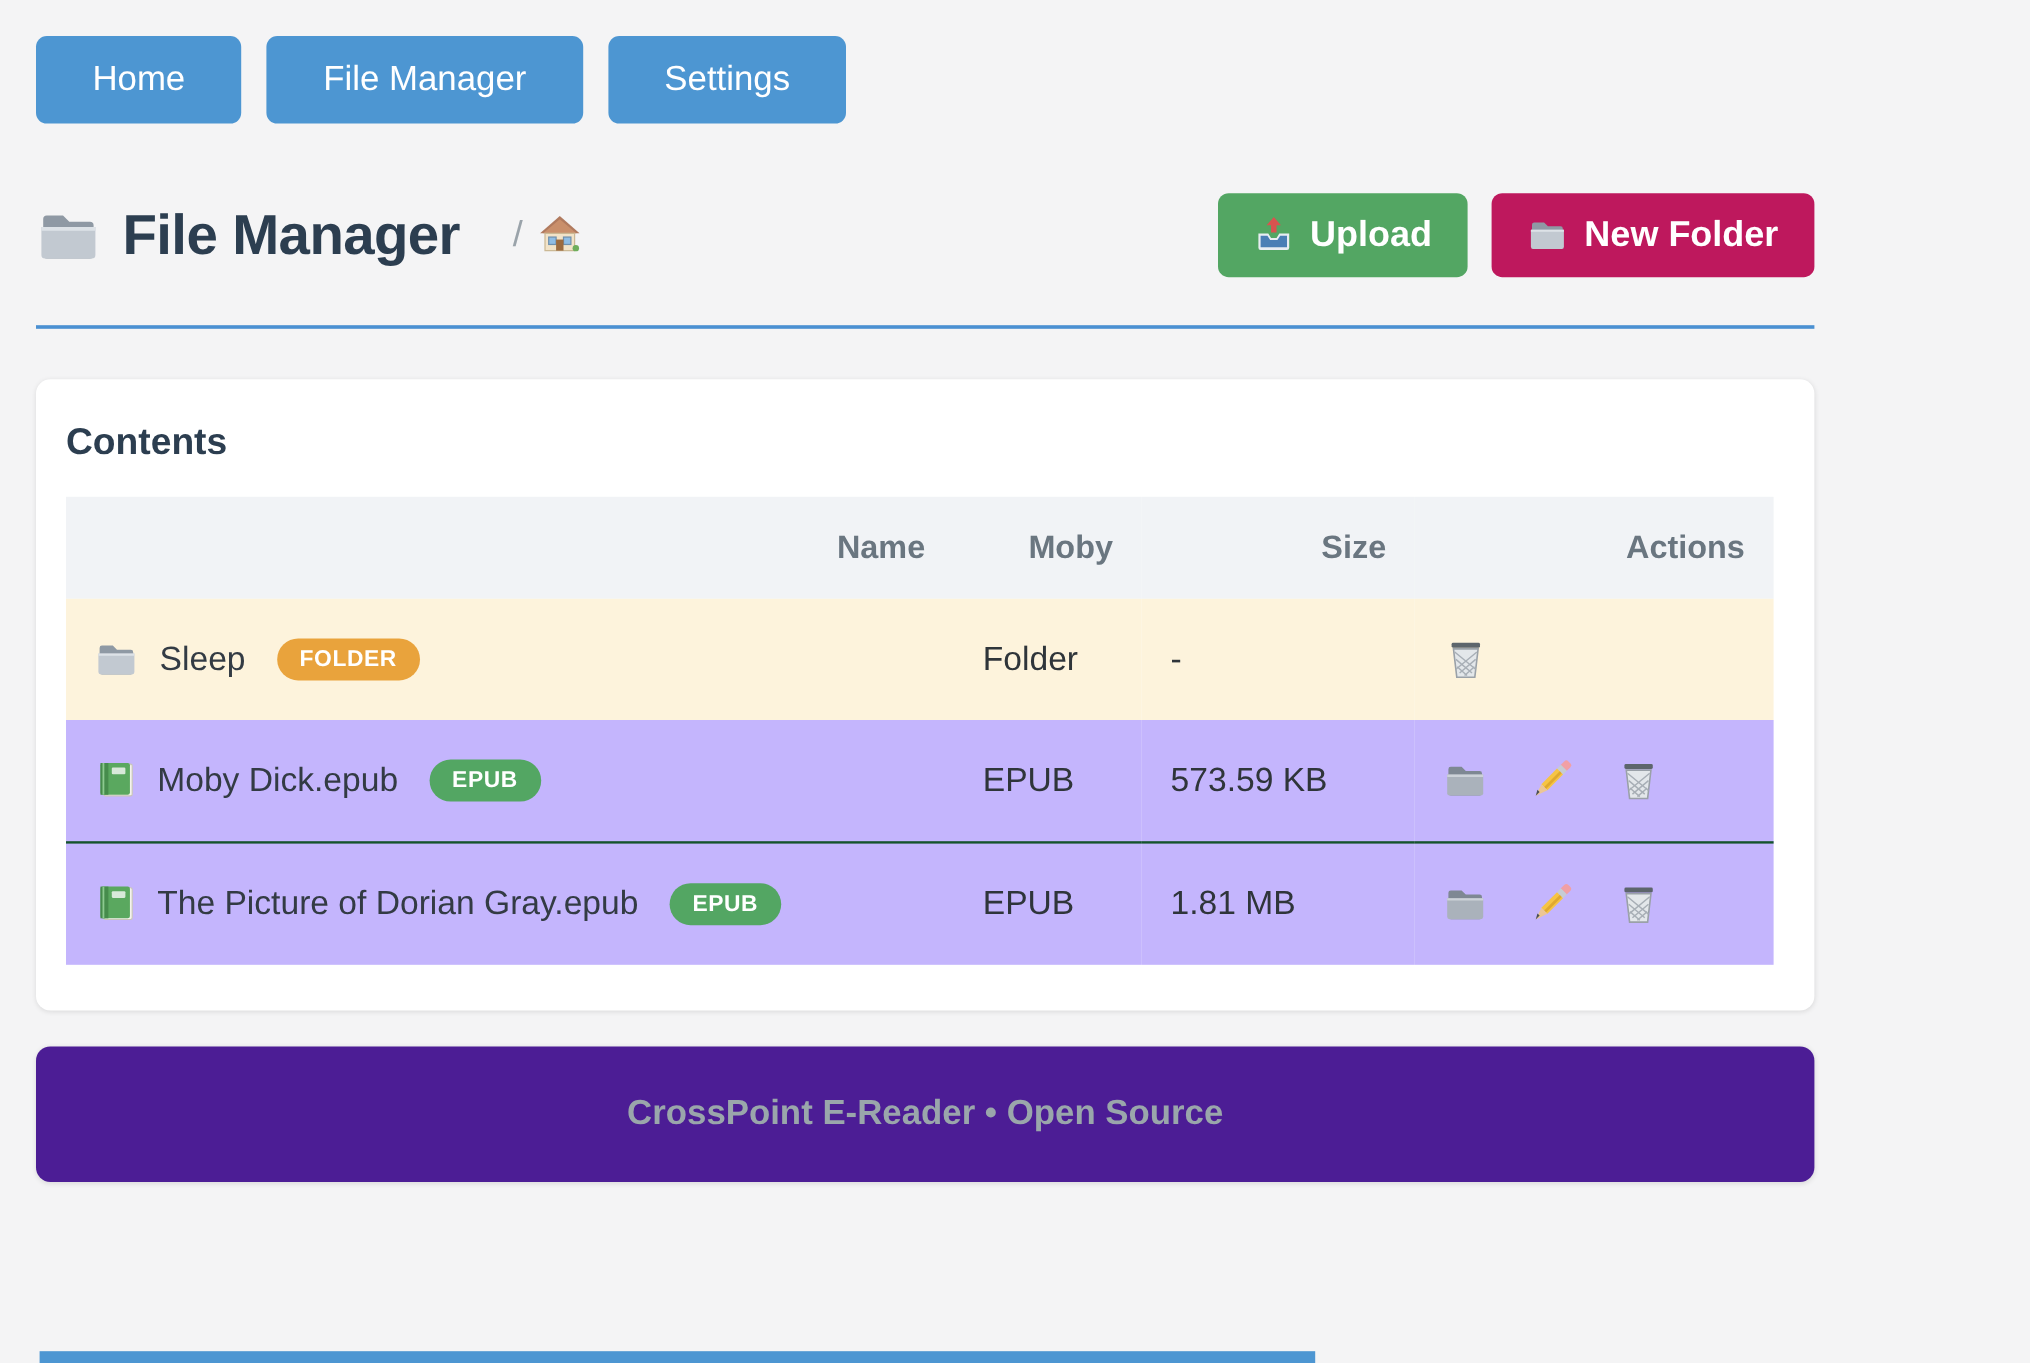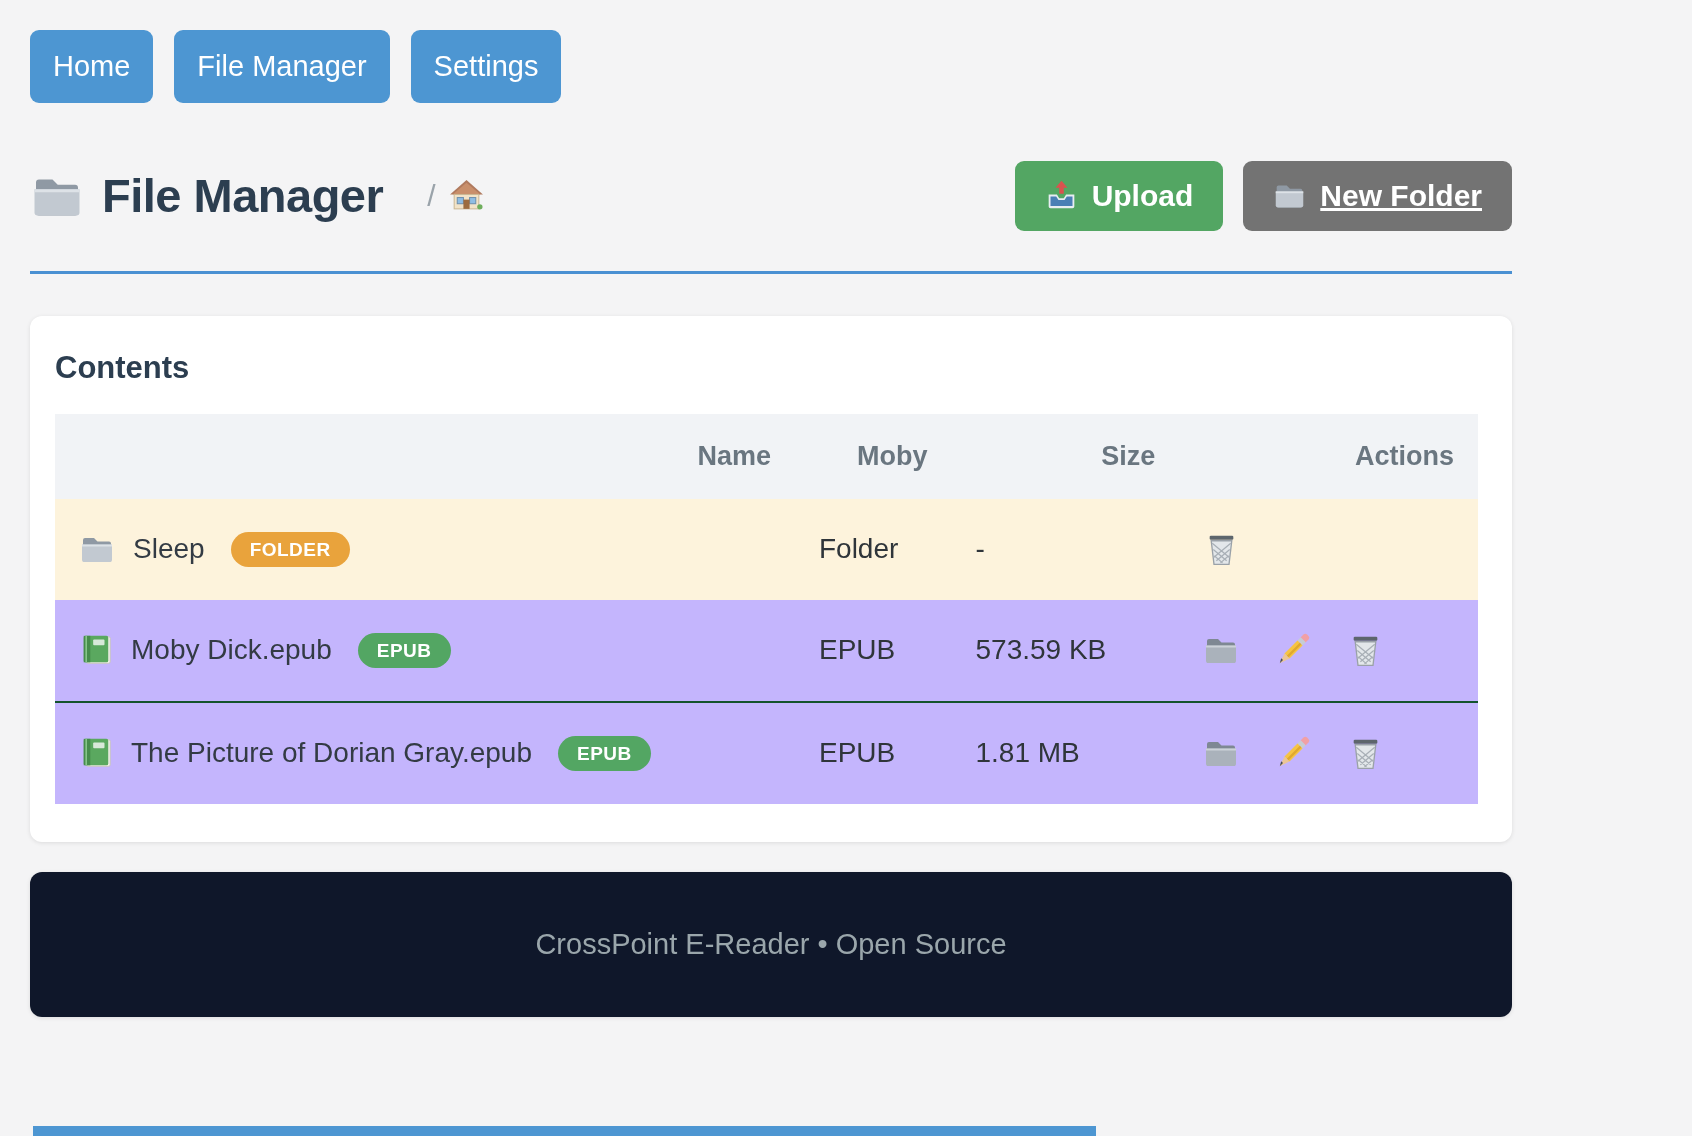--- a/index.html
+++ b/index.html
@@ -11,39 +11,39 @@
     position: relative;
     overflow: hidden;
     color: #2f353a;
   }
   .page { margin-left: 30px; width: 1482px; }
 
   
   .nav { padding-top: 30px; display: flex; gap: 21px; }
   .nav-btn {
     background: #4d96d2; color: #fff; border: none; cursor: pointer;
-    font-family: inherit; font-size: 29px; padding: 19px 23px;
+    font-family: inherit; font-size: 29px; padding: 19px 47px;
     border-radius: 9px; line-height: 1.2;
   }
 
   
   .header-row { margin-top: 58px; display: flex; align-items: center; }
   .title-group { display: flex; align-items: center; gap: 18px; }
   .page-title { margin: 0; font-size: 47px; font-weight: bold; color: #2c3e50; letter-spacing: -0.5px; }
   .crumb { display: flex; align-items: center; gap: 12px; margin-left: 26px; }
   .crumb-sep { color: #9aa3aa; font-size: 30px; }
   .spacer { flex: 1; }
   .action-btn {
     display: inline-flex; align-items: center; gap: 14px;
     border: none; cursor: pointer; font-family: inherit;
     color: #fff; font-weight: bold; font-size: 30px;
     padding: 17px 30px; border-radius: 9px; line-height: 1.2;
   }
   .btn-upload { background: #53a663; margin-right: 20px; }
-  .btn-newfolder { background: #737373; text-decoration: underline; }
+  .btn-newfolder { background: #be185d; }
 
   .blue-divider { margin-top: 40px; height: 3px; background: #4a90d2; }
 
   
   .card {
     margin-top: 42px; background: #fff; border-radius: 12px;
     padding: 34px 34px 38px 25px;
     box-shadow: 0 1px 4px rgba(0,0,0,0.10);
   }
   .card-head { display: flex; align-items: baseline; }
@@ -71,23 +71,24 @@
     padding: 8px 19px; border-radius: 999px; margin-left: 8px; line-height: 1;
   }
   .badge-folder { background: #e9a33c; }
   .badge-epub { background: #53a663; }
 
   .actions-wrap { display: flex; align-items: center; gap: 36px; }
   .icon-btn { background: none; border: none; padding: 0; cursor: pointer; line-height: 0; }
 
   
   .footer-card {
-    margin-top: 30px; background: #0f172a; border-radius: 12px;
-    padding: 56px; text-align: center;
+    margin-top: 30px; background: #4c1d95; border-radius: 12px;
+    padding: 40px; text-align: center;
     box-shadow: 0 1px 4px rgba(0,0,0,0.10);
+    font-weight: bold;
   }
   .footer-text { color: #9aa6ab; font-size: 29px; }
 
   .bottom-blue-bar {
     position: absolute; left: 33px; bottom: 0;
     width: 1063px; height: 10px; background: #4d96d2;
   }
 
   svg { display: block; }
 </style>

